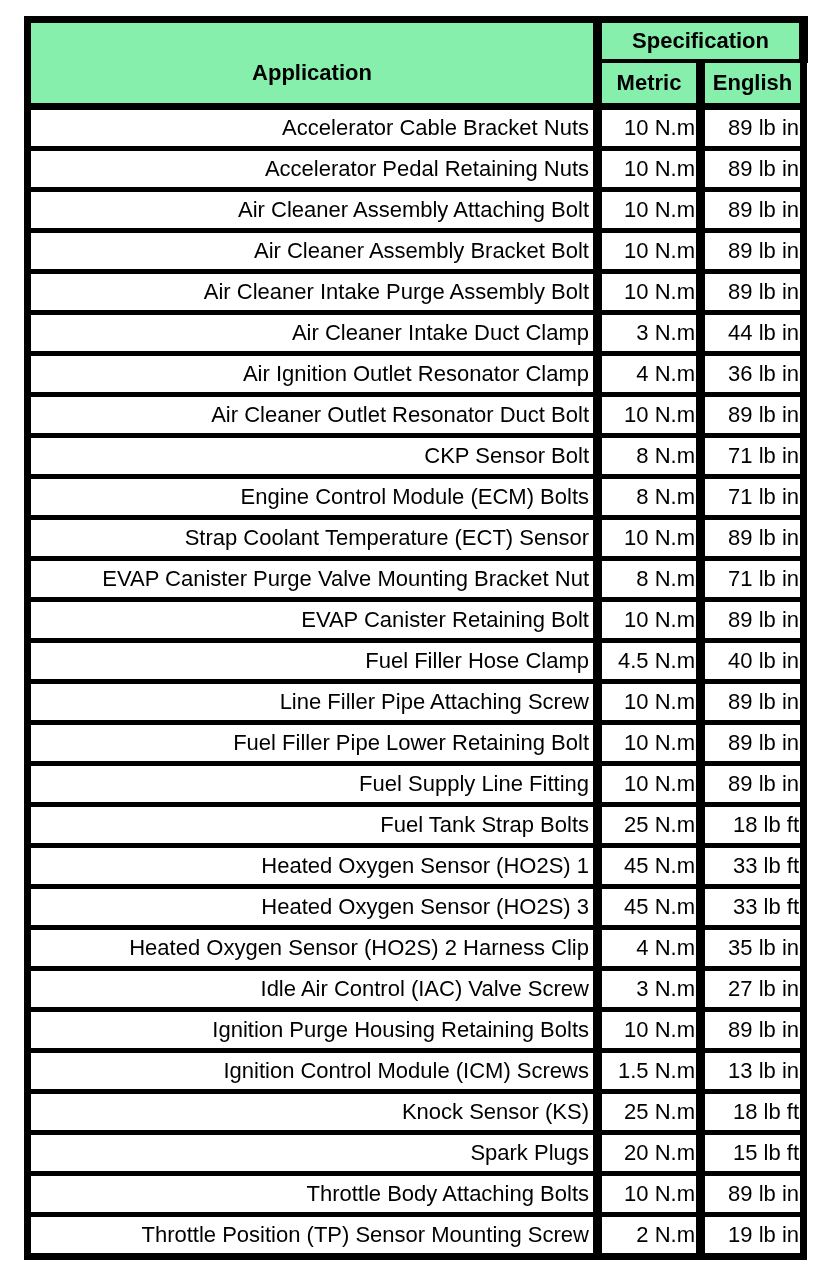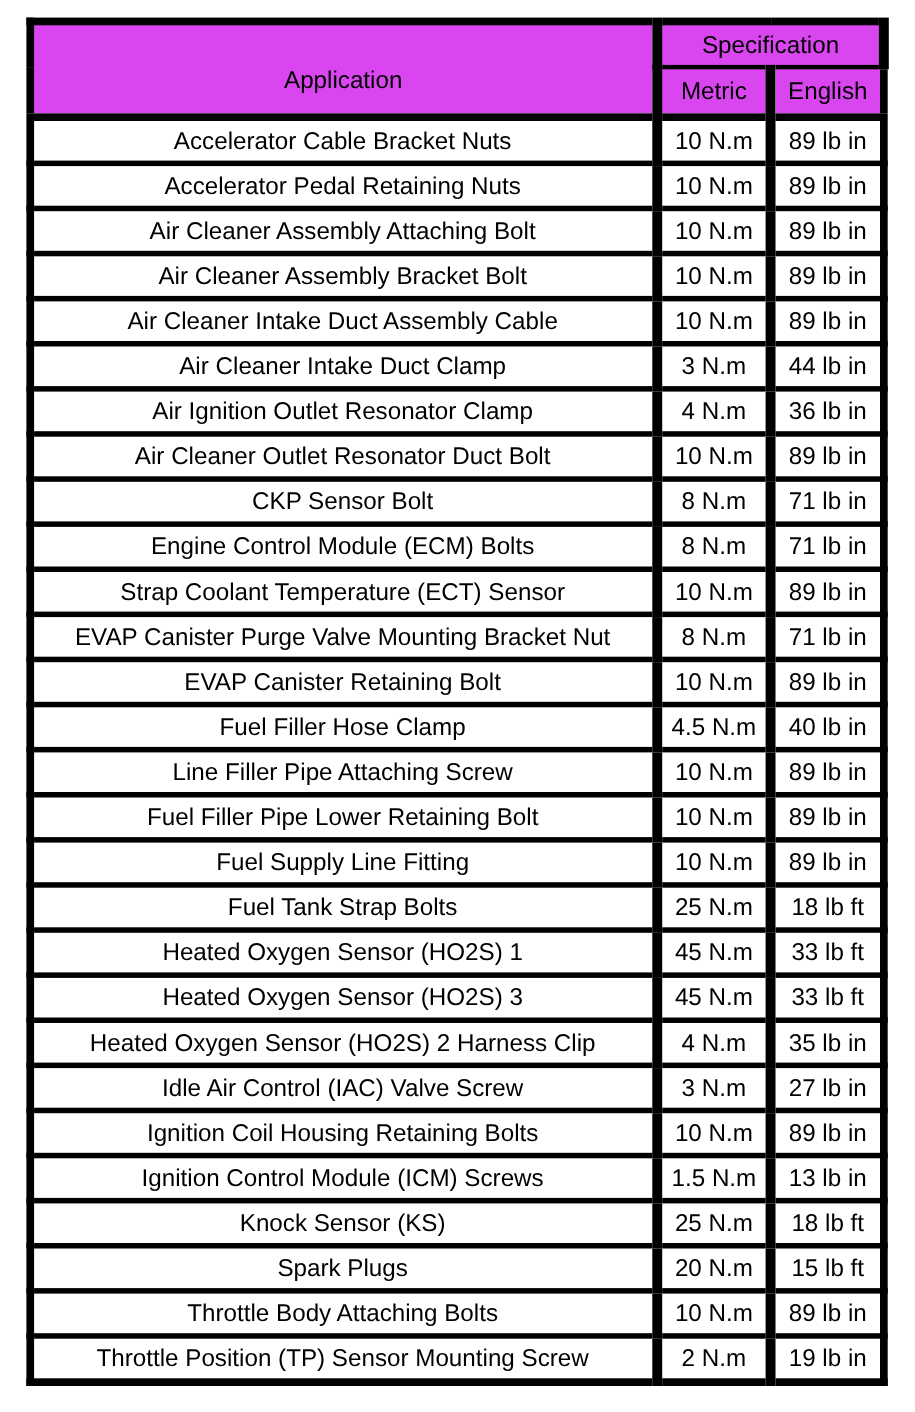--- a/index.html
+++ b/index.html
@@ -38,24 +38,24 @@
   }
 
   
   .cell-app     { border-left: 5px solid #7f1d1d; border-right: 9px solid #000; }
   .cell-metric  { border-left: 9px solid #000; border-right: 9px solid #000; }
   .cell-english { border-left: 9px solid #000; border-right: 5px solid #0c4a6e; }
 
   
   th {
     font-size: 22px;
-    font-weight: normal;
+    font-weight: bold;
     text-align: center;
     vertical-align: middle;
-    background: #d946ef;
+    background: #86efac;
   }
   th.app-header {
     border-bottom: 7px solid #000;
     padding-top: 20px;      
   }
   th.spec-header {
     height: 34px;
     border-bottom: 4px solid #000;
   }
   tr.sub-header th {
@@ -64,26 +64,26 @@
     border-bottom: 7px solid #000;
   }
 
   
   td {
     height: 36px;
     font-size: 22px;
     vertical-align: middle;
   }
   td.cell-app {
-    text-align: center;
+    text-align: right;
     padding: 0 4px 0 3px;
     margin-left: 26px;
   }
   td.cell-metric, td.cell-english {
-    text-align: center;
+    text-align: right;
     padding: 0 1px;
   }
 </style>
 </head>
 <body>
 
 <div class="page">
   <table class="spec-table">
     <colgroup>
       <col class="col-app">
@@ -115,21 +115,21 @@
     <td class="cell-app">Air Cleaner Assembly Attaching Bolt</td>
     <td class="cell-metric">10 N.m</td>
     <td class="cell-english">89 lb in</td>
   </tr>
         <tr>
     <td class="cell-app">Air Cleaner Assembly Bracket Bolt</td>
     <td class="cell-metric">10 N.m</td>
     <td class="cell-english">89 lb in</td>
   </tr>
         <tr>
-    <td class="cell-app">Air Cleaner Intake Duct Assembly Cable</td>
+    <td class="cell-app">Air Cleaner Intake Purge Assembly Bolt</td>
     <td class="cell-metric">10 N.m</td>
     <td class="cell-english">89 lb in</td>
   </tr>
         <tr>
     <td class="cell-app">Air Cleaner Intake Duct Clamp</td>
     <td class="cell-metric">3 N.m</td>
     <td class="cell-english">44 lb in</td>
   </tr>
         <tr>
     <td class="cell-app">Air Ignition Outlet Resonator Clamp</td>
@@ -205,21 +205,21 @@
     <td class="cell-app">Heated Oxygen Sensor (HO2S) 2 Harness Clip</td>
     <td class="cell-metric">4 N.m</td>
     <td class="cell-english">35 lb in</td>
   </tr>
         <tr>
     <td class="cell-app">Idle Air Control (IAC) Valve Screw</td>
     <td class="cell-metric">3 N.m</td>
     <td class="cell-english">27 lb in</td>
   </tr>
         <tr>
-    <td class="cell-app">Ignition Coil Housing Retaining Bolts</td>
+    <td class="cell-app">Ignition Purge Housing Retaining Bolts</td>
     <td class="cell-metric">10 N.m</td>
     <td class="cell-english">89 lb in</td>
   </tr>
         <tr>
     <td class="cell-app">Ignition Control Module (ICM) Screws</td>
     <td class="cell-metric">1.5 N.m</td>
     <td class="cell-english">13 lb in</td>
   </tr>
         <tr>
     <td class="cell-app">Knock Sensor (KS)</td>

